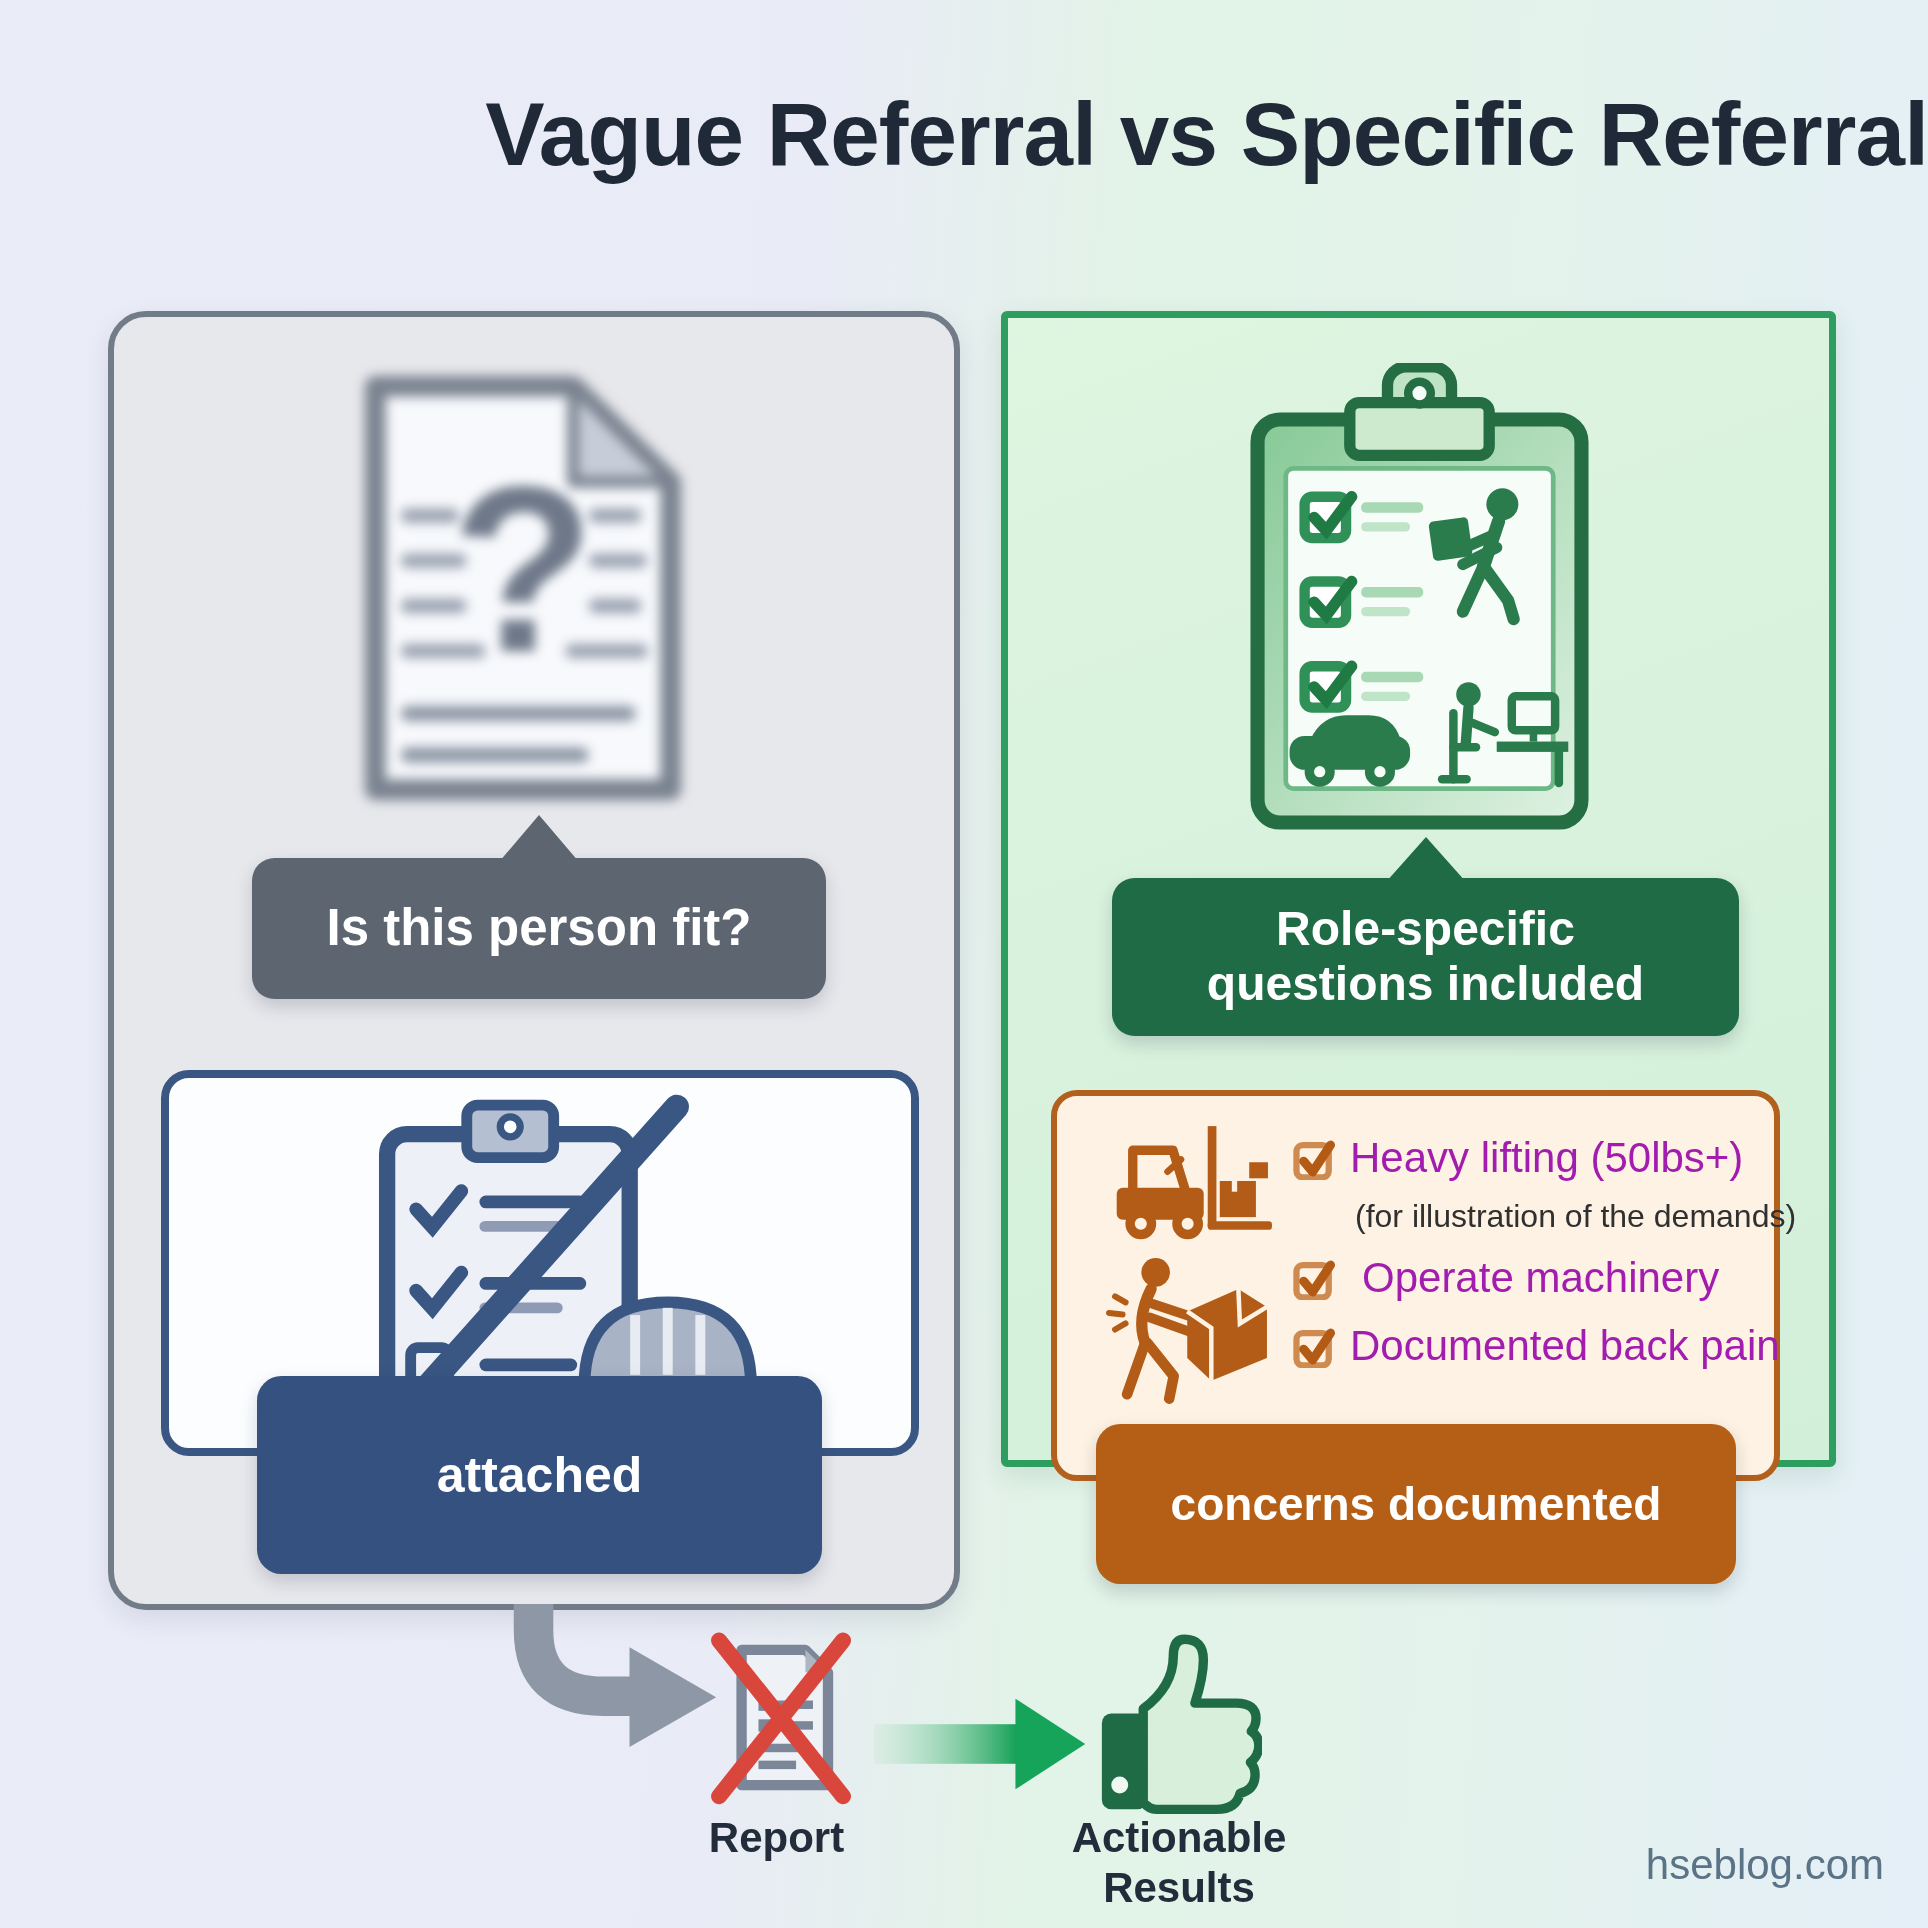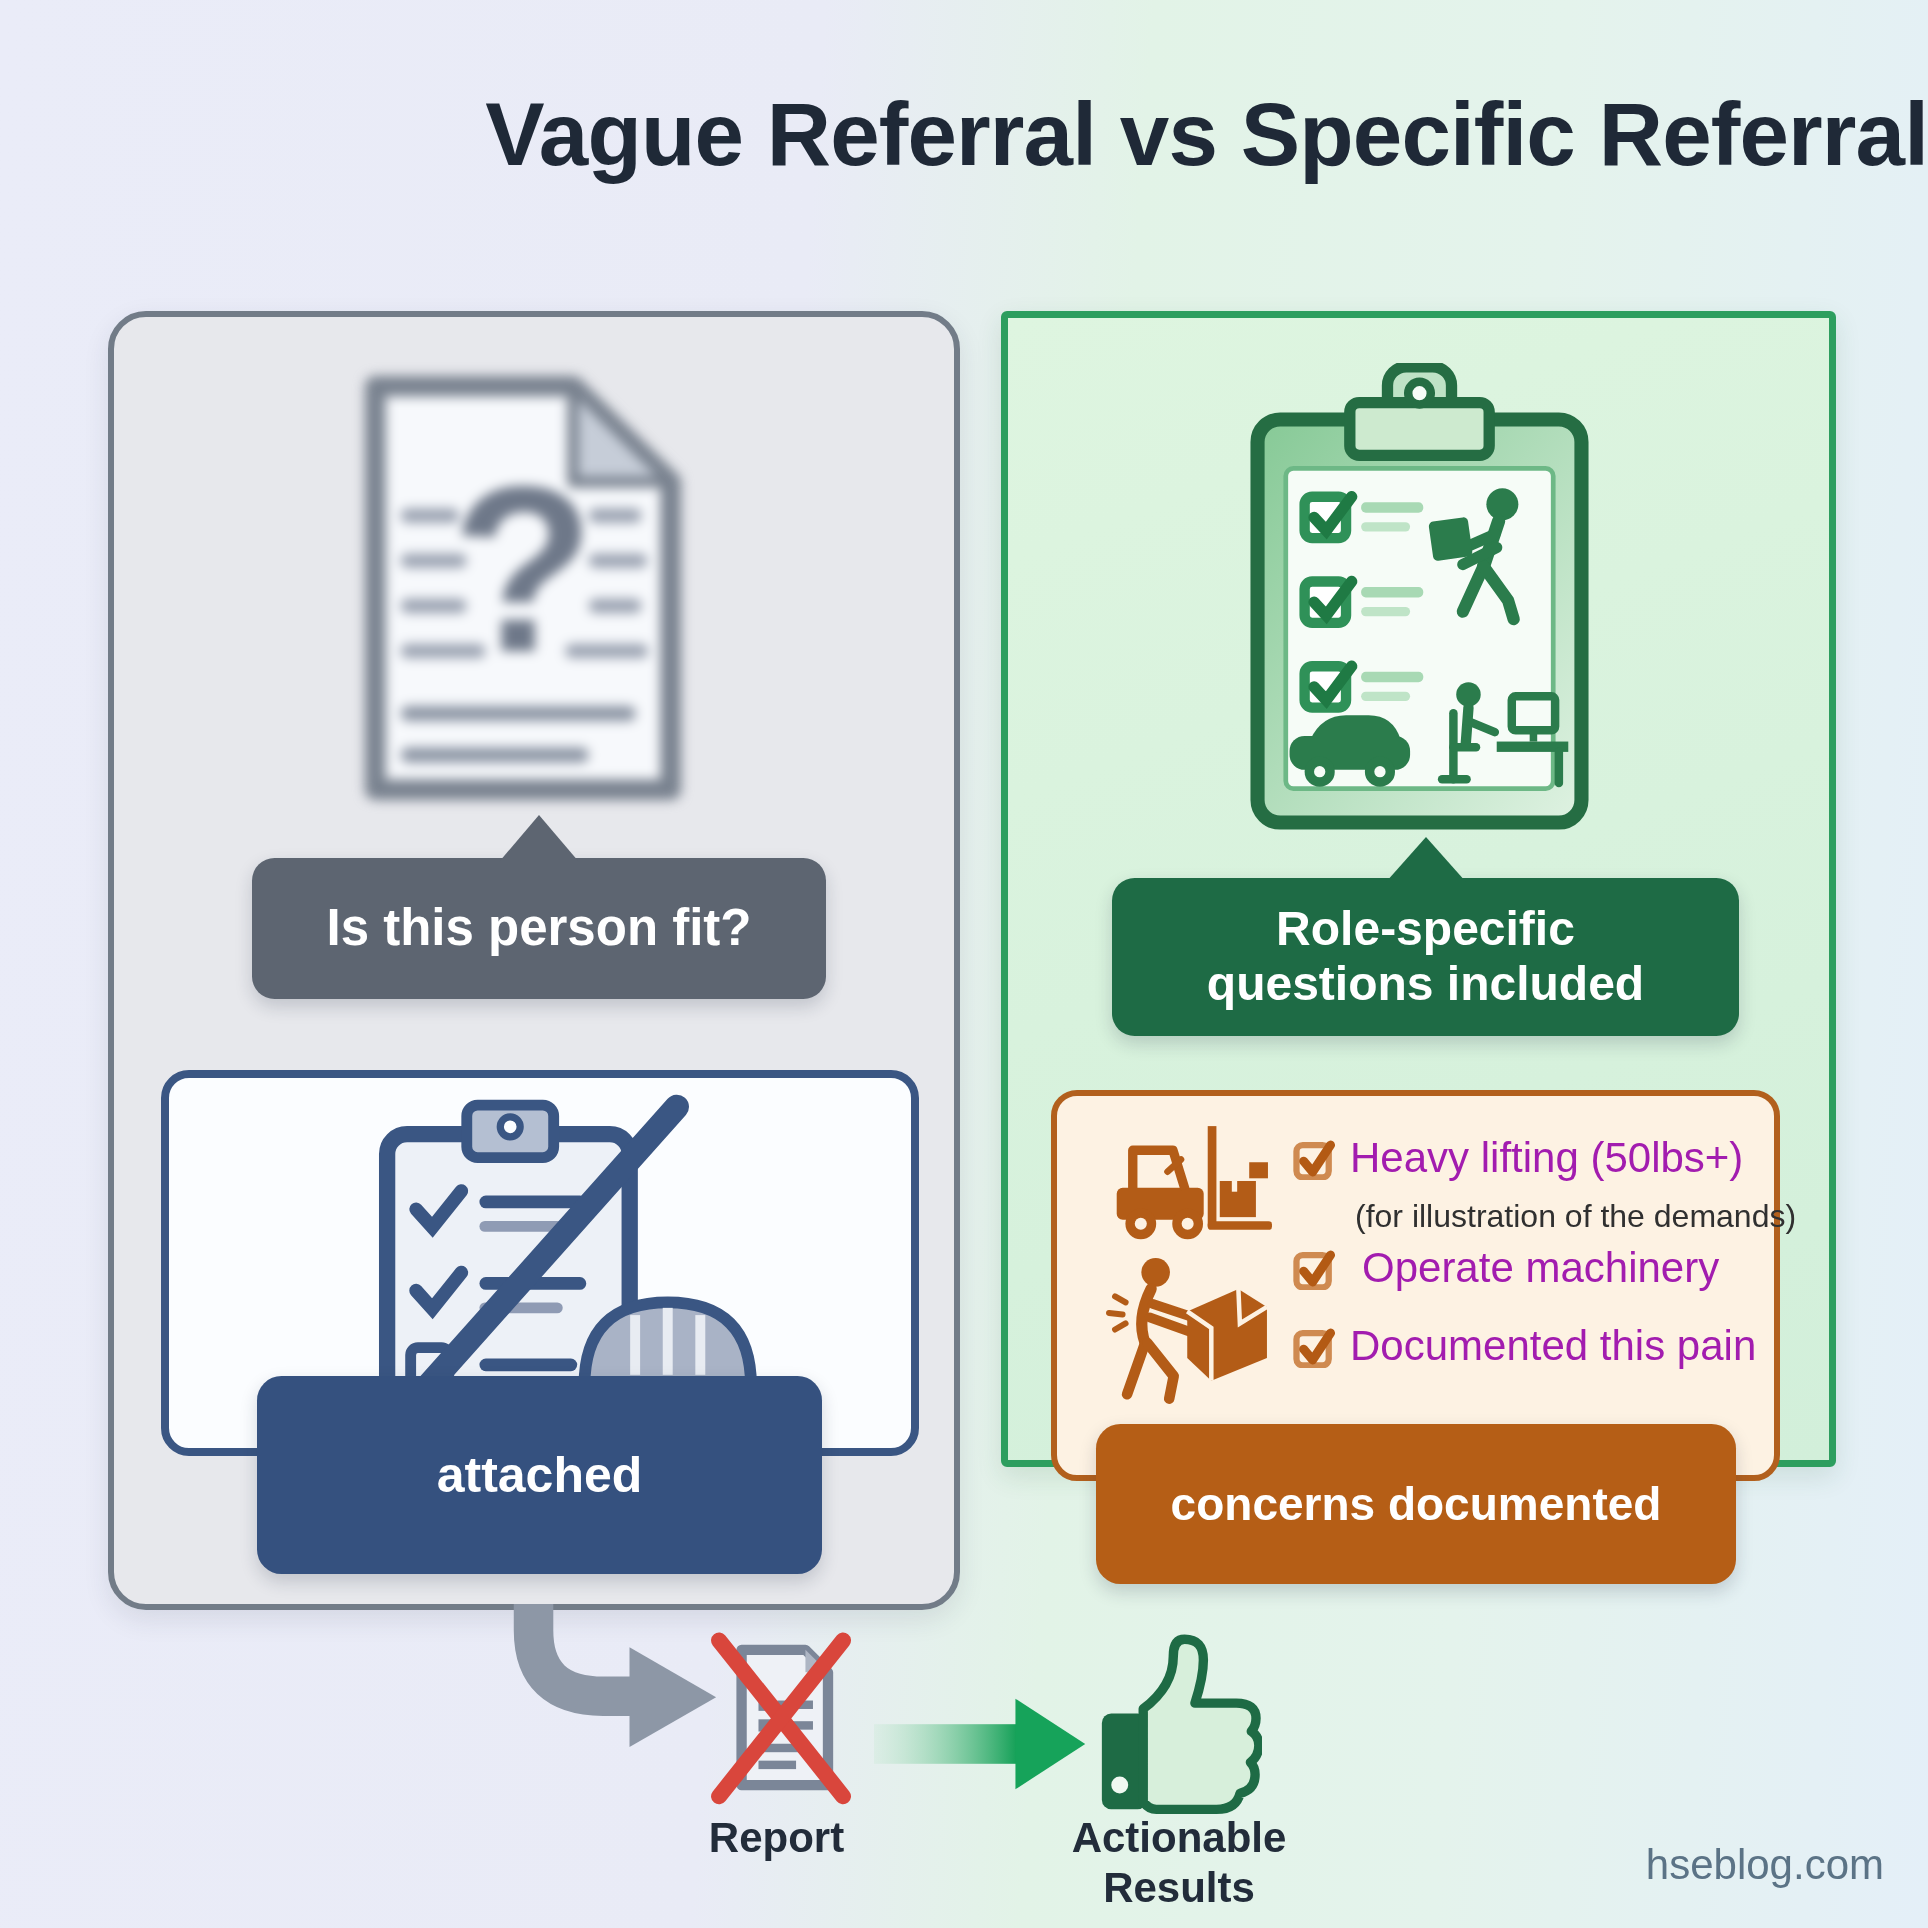--- a/index.html
+++ b/index.html
@@ -231,33 +231,33 @@
       </svg>
 
       <div class="chk-row" style="top:38px;">
         <svg width="43" height="43" viewBox="0 0 48 48">
           <rect x="5" y="9" width="36" height="36" rx="7" fill="#fdf2e3" stroke="#cf8a50" stroke-width="7"></rect>
           <polyline points="13,27 23,39 43,9" fill="none" stroke="#b35a14" stroke-width="10" stroke-linecap="round" stroke-linejoin="round"></polyline>
         </svg>
         <span class="chk-label">Heavy lifting (50lbs+)</span>
       </div>
       <div class="chk-note" style="top:102px;">(for illustration of the demands)</div>
-      <div class="chk-row" style="top:148px;gap:27px;">
+      <div class="chk-row" style="top:158px;gap:27px;">
         <svg width="43" height="43" viewBox="0 0 48 48">
           <rect x="5" y="9" width="36" height="36" rx="7" fill="#fdf2e3" stroke="#cf8a50" stroke-width="7"></rect>
           <polyline points="13,27 23,39 43,9" fill="none" stroke="#b35a14" stroke-width="10" stroke-linecap="round" stroke-linejoin="round"></polyline>
         </svg>
         <span class="chk-label">Operate machinery</span>
       </div>
       <div class="chk-row" style="top:226px;">
         <svg width="43" height="43" viewBox="0 0 48 48">
           <rect x="5" y="9" width="36" height="36" rx="7" fill="#fdf2e3" stroke="#cf8a50" stroke-width="7"></rect>
           <polyline points="13,27 23,39 43,9" fill="none" stroke="#b35a14" stroke-width="10" stroke-linecap="round" stroke-linejoin="round"></polyline>
         </svg>
-        <span class="chk-label">Documented this pain</span>
+        <span class="chk-label">Documented back pain</span>
       </div>
     </div>
 
     <div class="abs badge orange-badge">
       <span class="ln">concerns documented</span>
     </div>
   </div>
 
   <svg class="abs" style="left:428px; top:1604px;" width="292" height="160" viewBox="0 0 310 170">
     <path d="M112,0 V28 Q112,98 186,98 H218" fill="none" stroke="#8d97a6" stroke-width="42"></path>

